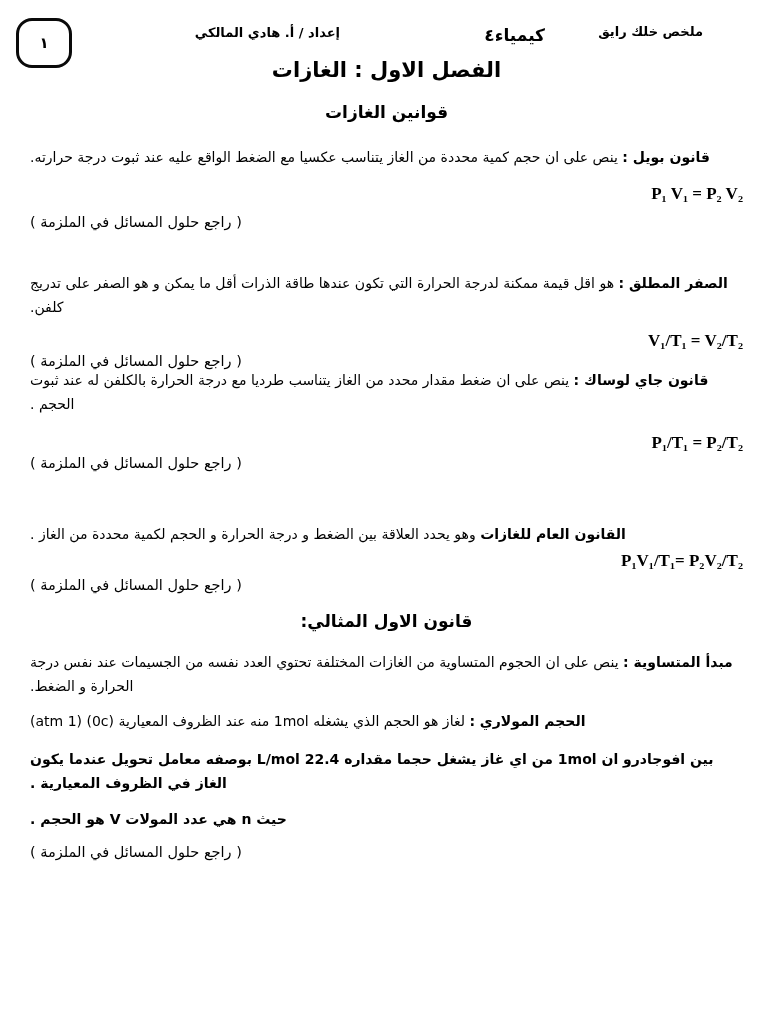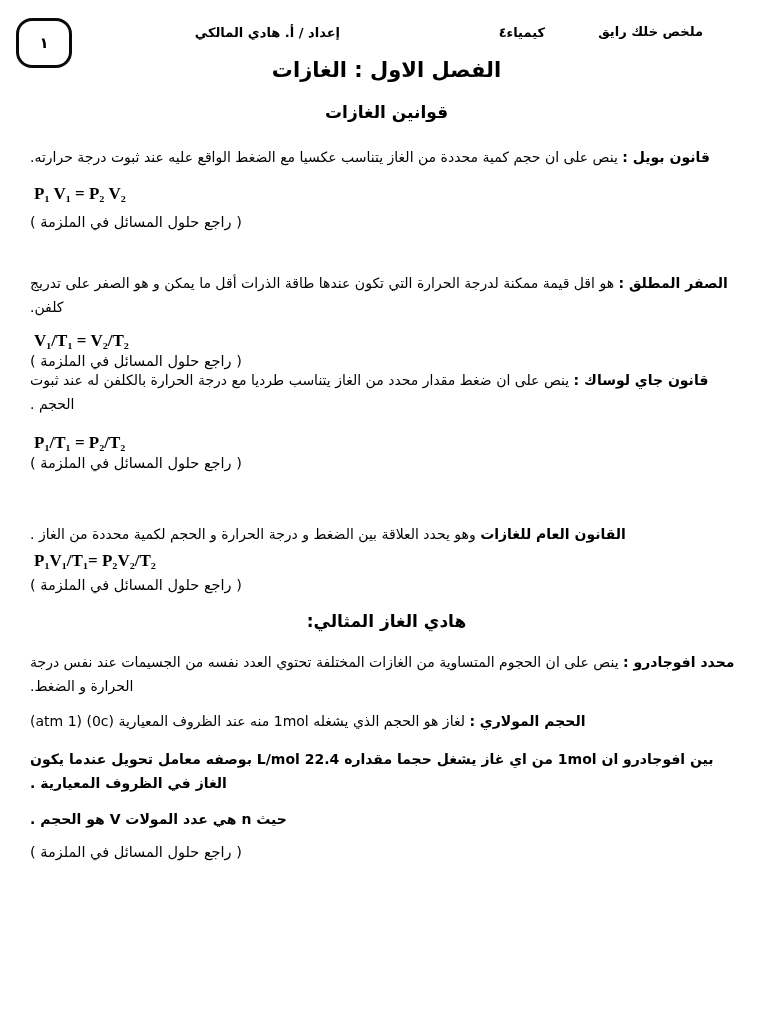--- a/index.html
+++ b/index.html
@@ -13,21 +13,21 @@
     font-family:"DejaVu Sans", sans-serif;
     overflow:hidden;
   }
   
   .hdr-brand {
     position:absolute; top:24px; right:70px;
     font-size:13px; font-weight:bold; white-space:nowrap;
   }
   .hdr-subject {
     position:absolute; top:25px; right:228px;
-    font-size:13px; font-weight:bold; white-space:nowrap;
+    font-size:17px; font-weight:bold; white-space:nowrap;
   }
   .hdr-prepared {
     position:absolute; top:25px; right:433px;
     font-size:13px; font-weight:bold; white-space:nowrap;
   }
   .page-badge {
     position:absolute; top:18px; left:16px;
     width:56px; height:50px;
     border:3px solid #0a0a0a;
     border-radius:16px;
@@ -45,21 +45,21 @@
   .doc-subtitle {
     margin:20px 0 0 0; text-align:center;
     font-size:17px; font-weight:bold;
   }
   .para {
     margin:0; font-size:14px; line-height:1.7; text-align:left;
   }
   .para .term { font-weight:bold; }
   .bold-para { font-weight:bold; }
   .formula {
-    direction:ltr; 
+    direction:ltr; text-align:right;
     font-family:"Liberation Serif","DejaVu Serif",serif;
     font-weight:bold; font-size:17px;
     padding-left:4px;
   }
   .note {
     text-align:left; font-weight:normal; font-size:14.5px;
   }
   .mid-heading {
     margin:18px 0 0 0; text-align:center;
     font-size:17px; font-weight:bold;
@@ -122,24 +122,24 @@
     </p>
     <div class="formula m-f3">P₁/T₁ = P₂/T₂</div>
     <div class="note m-n3">( راجع حلول المسائل في الملزمة )</div>
 
     <p class="para m-general">
       <span class="term">القانون العام للغازات</span><span> وهو يحدد العلاقة بين الضغط و درجة الحرارة و الحجم لكمية محددة من الغاز .</span>
     </p>
     <div class="formula m-f4">P₁V₁/T₁= P₂V₂/T₂</div>
     <div class="note m-n4">( راجع حلول المسائل في الملزمة )</div>
 
-    <h2 class="mid-heading">هادي الغاز المثالي:</h2>
+    <h2 class="mid-heading">قانون الاول المثالي:</h2>
 
     <p class="para m-avogadro">
-      <span class="term">محدد افوجادرو :</span><span> ينص على ان الحجوم المتساوية من الغازات المختلفة تحتوي العدد نفسه من الجسيمات عند نفس درجة الحرارة و الضغط.</span>
+      <span class="term">مبدأ المتساوية :</span><span> ينص على ان الحجوم المتساوية من الغازات المختلفة تحتوي العدد نفسه من الجسيمات عند نفس درجة الحرارة و الضغط.</span>
     </p>
 
     <p class="para m-molar">
       <span class="term">الحجم المولاري :</span><span> لغاز هو الحجم الذي يشغله 1mol  منه عند الظروف المعيارية (0c)‏ (1 atm)</span>
     </p>
 
     <p class="para bold-para m-bayn">بين افوجادرو ان  1mol  من اي غاز يشغل حجما مقداره 22.4 L/mol بوصفه معامل تحويل عندما يكون الغاز في الظروف المعيارية .</p>
 
 
     <p class="para bold-para m-where">حيث n هي عدد المولات  V  هو الحجم .</p>

